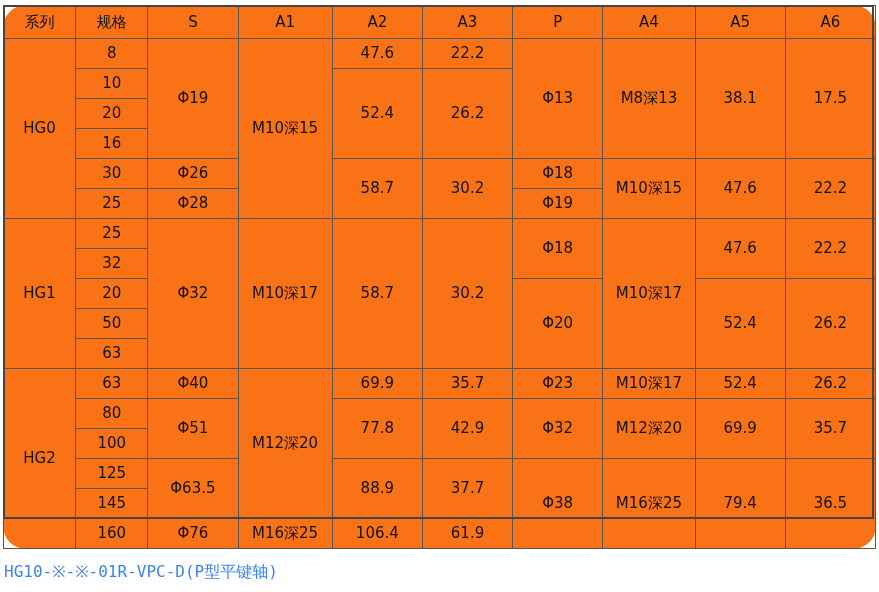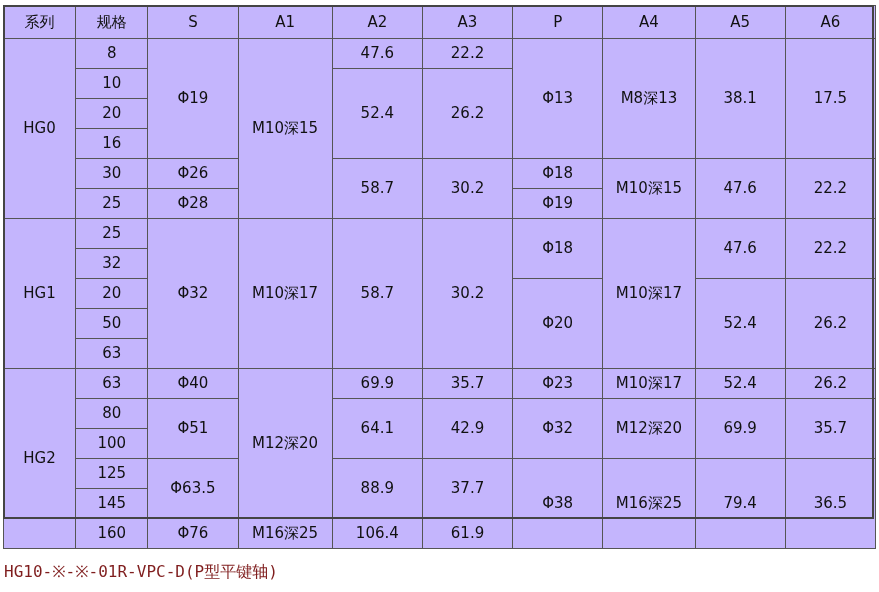--- a/index.html
+++ b/index.html
@@ -22,21 +22,22 @@
     width: 879px;
     height: 592px;
   }
   table.spec {
     position: absolute;
     left: 3px;
     top: 5px;
     border-collapse: collapse;
     table-layout: fixed;
     width: 873px;
-    background: #c4b5fd;
+    background: #f97316;
+    border-radius: 23px;
   }
   table.spec td, table.spec th {
     border: 1px solid #555555;
     text-align: center;
     vertical-align: middle;
     font-weight: normal;
     font-size: 15px;
     line-height: 1.1;
     padding: 0;
     height: 29px;
@@ -68,21 +69,21 @@
   col.c-a5     { width: 90px; }
   col.c-a6     { width: 90px; }
 
   .caption {
     position: absolute;
     left: 4px;
     top: 560px;
     font-family: "DejaVu Sans Mono", "Liberation Mono", monospace;
     font-size: 16px;
     letter-spacing: 0px;
-    color: #7f1d1d;
+    color: #3b82f6;
     white-space: nowrap;
   }
   .thick-top td { border-top: 2px solid #333; }
 </style>
 </head>
 <body>
 
 <div class="sheet">
 
   <table class="spec">
@@ -186,21 +187,21 @@
           <td>69.9</td>
           <td>35.7</td>
           <td>Φ23</td>
           <td>M10深17</td>
           <td>52.4</td>
           <td>26.2</td>
         </tr>
         <tr>
           <td>80</td>
           <td rowspan="2">Φ51</td>
-          <td rowspan="2">64.1</td>
+          <td rowspan="2">77.8</td>
           <td rowspan="2">42.9</td>
           <td rowspan="2">Φ32</td>
           <td rowspan="2">M12深20</td>
           <td rowspan="2">69.9</td>
           <td rowspan="2">35.7</td>
         </tr>
         <tr>
           <td>100</td>
         </tr>
         <tr>

